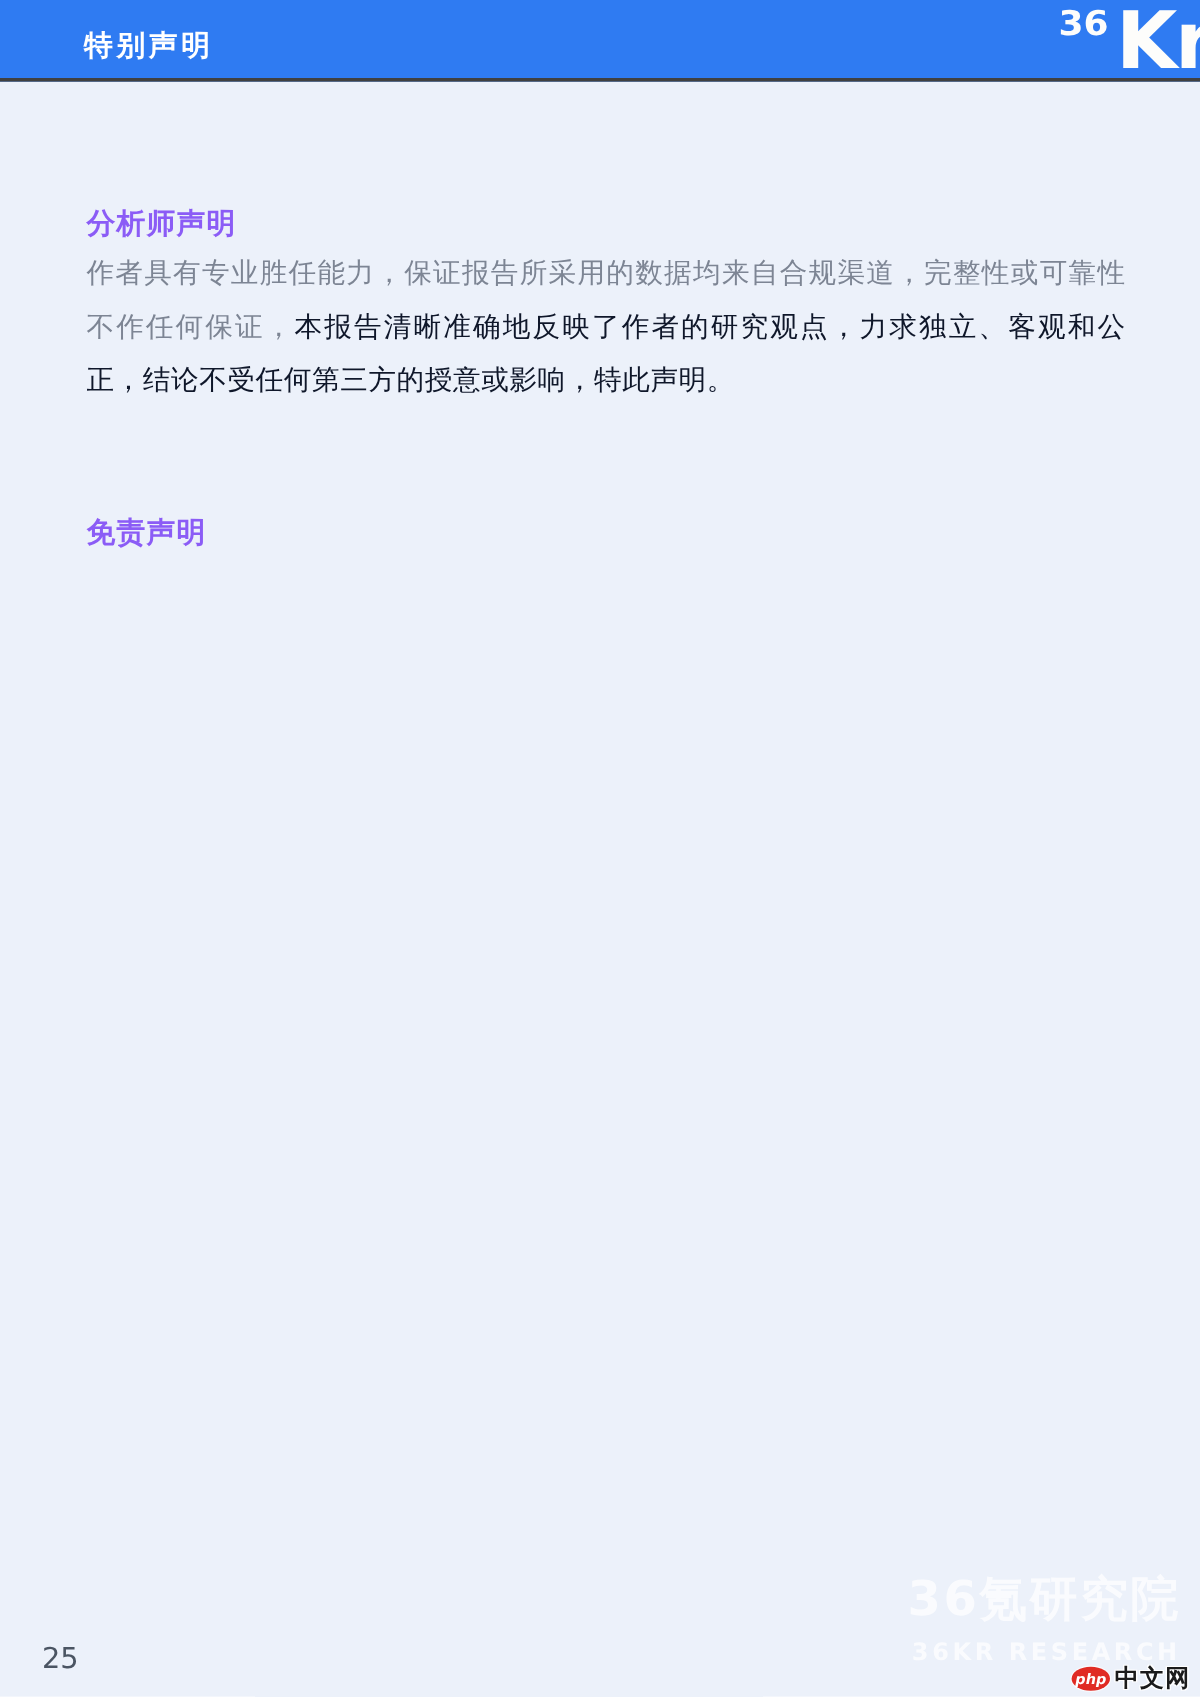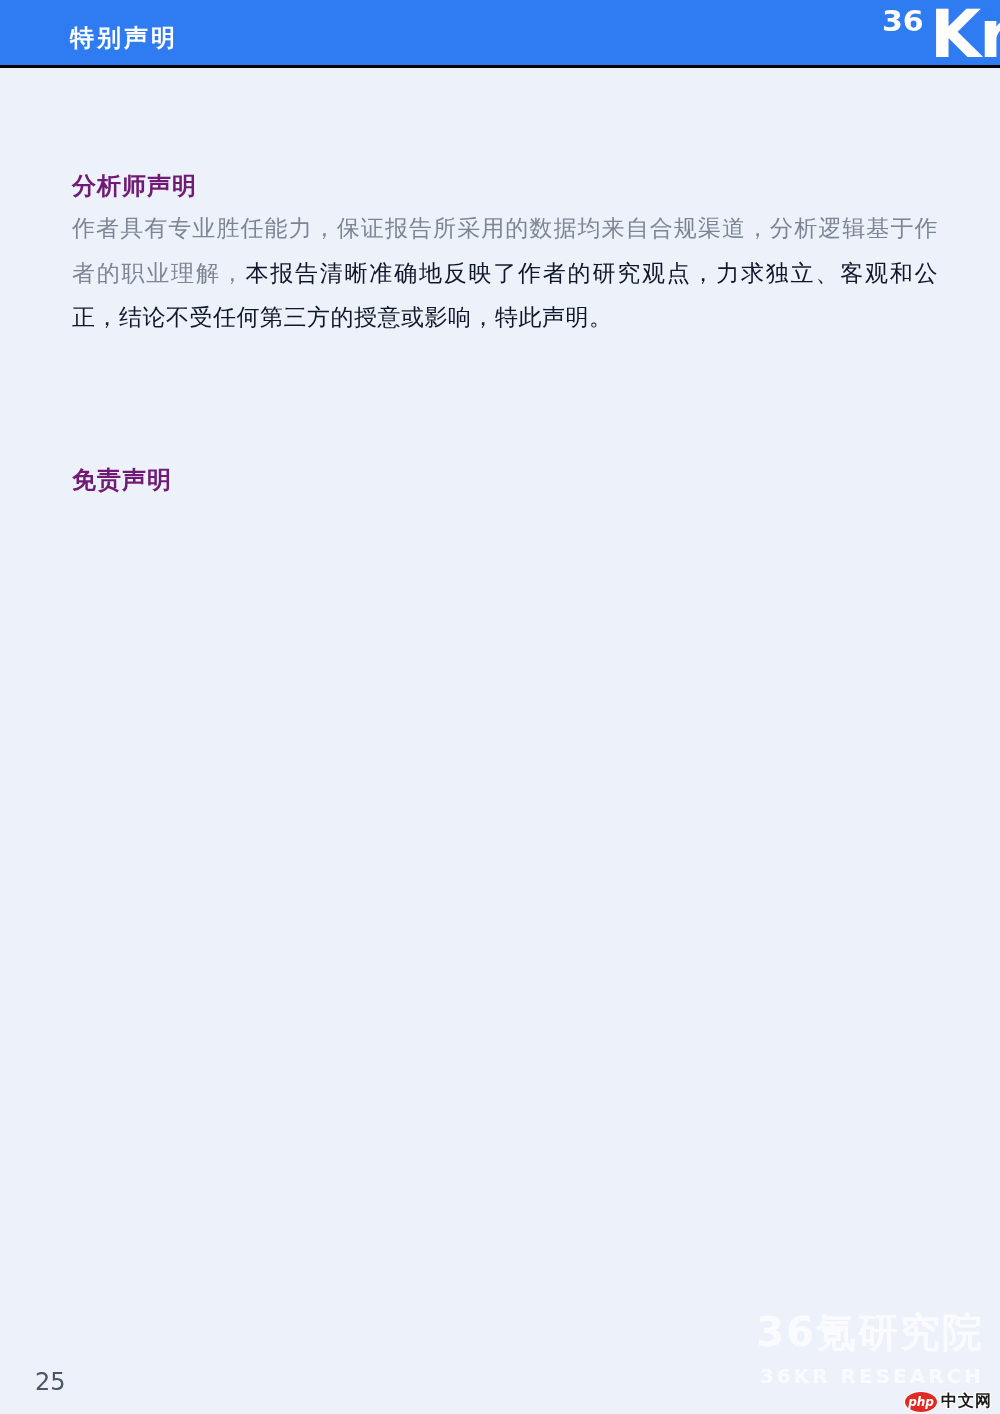--- a/index.html
+++ b/index.html
@@ -14,21 +14,21 @@
     background: #ECF1FA;
     overflow: hidden;
   }
 
   
   .topbar {
     position: absolute;
     top: 0; left: 0; right: 0;
     height: 68px;
     background: #2F7BF2;
-    border-bottom: 3px solid #000000;
+    border-bottom: 3px solid #404040;
   }
   .topbar-title {
     position: absolute;
     left: 70px;
     top: 22px;
     color: #ffffff;
     font-size: 24px;
     font-weight: bold;
     letter-spacing: 3px;
   }
@@ -55,27 +55,27 @@
     top: 2px;
     left: 66px;
     font-size: 66px;
     letter-spacing: -2px;
   }
 
   
   .content-block { position: absolute; left: 72px; width: 866px; }
 
   .section-heading {
-    color: #701a75;
+    color: #8b5cf6;
     font-size: 24px;
     font-weight: bold;
     letter-spacing: 1px;
   }
   .heading-analyst { top: 170px; }
-  .heading-disclaimer { top: 428px; margin-top: 36px; }
+  .heading-disclaimer { top: 428px; }
 
   .para {
     color: #7D8594;
     font-size: 23px;
     line-height: 44.5px;
     text-align: justify;
     letter-spacing: 0.5px;
   }
   .para .hl { color: #0f172a; }
   .para-1 { top: 206px; }
@@ -129,42 +129,42 @@
     background: #E02B24;
     border-radius: 50%;
     color: #ffffff;
     font-size: 12px;
     font-weight: bold;
     font-style: italic;
     box-shadow: 0 0 0 1px rgba(255,255,255,0.7);
   }
   .site-logo .site-name {
     color: #1b1b1b;
-    font-size: 16px;
+    font-size: 20px;
     font-weight: bold;
     letter-spacing: 1px;
     text-shadow: -1px -1px 0 #fff, 1px -1px 0 #fff, -1px 1px 0 #fff, 1px 1px 0 #fff;
   }
 </style>
 </head>
 <body>
 
 <div class="page">
 
   <header class="topbar">
     <div class="topbar-title">特别声明</div>
     <div class="brand-logo">
       <span class="logo-36">36</span>
       <span class="logo-kr">Kr</span>
     </div>
   </header>
 
   <h2 class="content-block section-heading heading-analyst">分析师声明</h2>
 
-  <p class="content-block para para-1"><span>作者具有专业胜任能力，保证报告所采用的数据均来自合规渠道，分析逻辑基于作者的职业理解，</span><span class="hl">本报告清晰准确地反映了作者的研究观点，力求独立、客观和公正，结论不受任何第三方的授意或影响，特此声明。</span></p>
+  <p class="content-block para para-1"><span>作者具有专业胜任能力，保证报告所采用的数据均来自合规渠道，完整性或可靠性不作任何保证，</span><span class="hl">本报告清晰准确地反映了作者的研究观点，力求独立、客观和公正，结论不受任何第三方的授意或影响，特此声明。</span></p>
 
   <h2 class="content-block section-heading heading-disclaimer">免责声明</h2>
 
 
 
   <div class="page-number">25</div>
 
   <div class="watermark">
     <div class="wm-cn">36氪研究院</div>
     <div class="wm-en">36KR RESEARCH</div>

